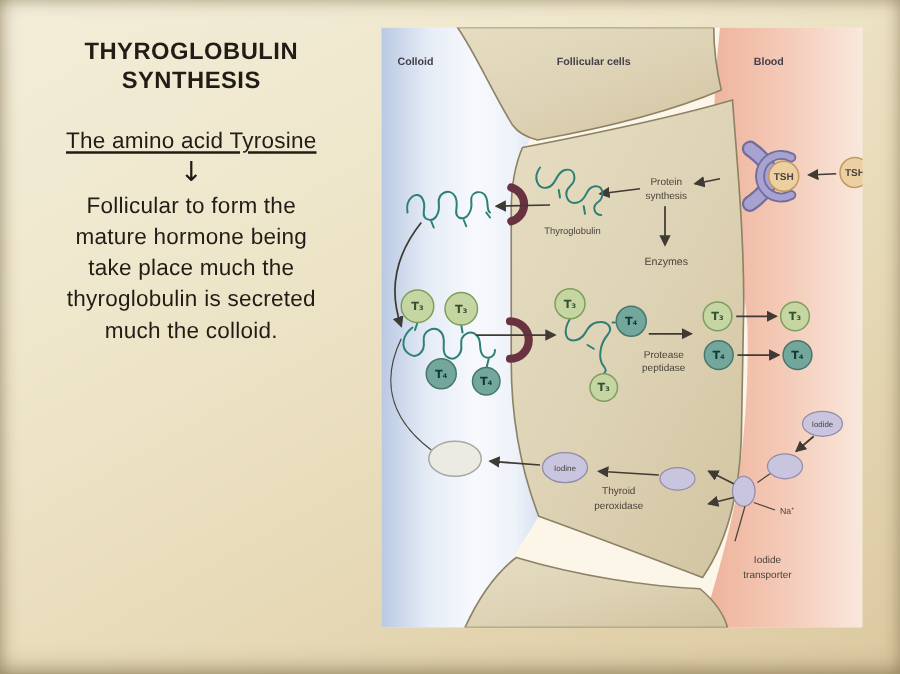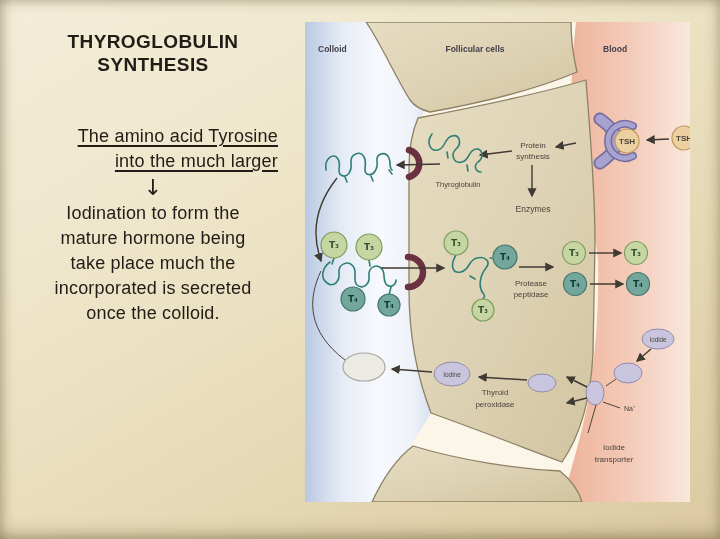--- a/index.html
+++ b/index.html
@@ -6,21 +6,21 @@
   .screen{position:relative;width:720px;height:539px;overflow:hidden;
     background:linear-gradient(150deg,#f3edd9 0%,#efe7cc 30%,#e7dab8 62%,#dcc9a0 100%);
     box-shadow:inset 0 -12px 16px -8px rgba(110,95,60,.5),
                inset 0 8px 12px -6px rgba(110,95,60,.35),
                inset 10px 0 14px -8px rgba(110,95,60,.4),
                inset -10px 0 14px -8px rgba(110,95,60,.3);
     font-family:"Liberation Sans",sans-serif;}
   .left-text{position:absolute;left:28px;top:30px;width:250px;text-align:center;color:#211c16;}
   .slide-title{font-weight:700;font-size:19px;line-height:23px;letter-spacing:.4px;}
   .para{font-size:18px;line-height:25px;letter-spacing:.2px;}
-  .para.intro{margin-top:48px;text-align:right;}
+  .para.intro{margin-top:24px;}
   .para.intro div{text-decoration:underline;text-decoration-thickness:1.5px;text-underline-offset:3px;}
   .flow-arrow{font-size:22px;line-height:26px;margin-top:1px;font-family:"DejaVu Sans",sans-serif;}
   .diagram-panel{position:absolute;left:305px;top:22px;width:385px;height:368px;}
   .lbl{font-family:"Liberation Sans",sans-serif;fill:#4a443c;}
   .lbl-bold{font-family:"Liberation Sans",sans-serif;fill:#44404a;font-weight:700;}
   .sub{font-family:"DejaVu Sans",sans-serif;font-weight:700;}
   .t3txt{fill:#37502e;}
   .t4txt{fill:#0e3b38;}
   .vesicle{stroke:#928ca9;stroke-width:1;}
   .hormone3{stroke:#7f9e5e;stroke-width:1.2;}
@@ -38,29 +38,28 @@
 
 <div class="screen">
 
   <div class="left-text">
     <div class="slide-title">
       <div>THYROGLOBULIN</div>
       <div>SYNTHESIS</div>
     </div>
     <div class="para intro">
       <div>The amino acid Tyrosine</div>
-      <div>into the much larger</div>
     </div>
     <div class="flow-arrow">↓</div>
     <div class="para">
-      <div>Iodination to form the</div>
+      <div>Follicular to form the</div>
       <div>mature hormone being</div>
       <div>take place much the</div>
-      <div>incorporated is secreted</div>
-      <div>once the colloid.</div>
+      <div>thyroglobulin is secreted</div>
+      <div>much the colloid.</div>
     </div>
   </div>
 
   <div class="diagram-panel">
     <svg width="385" height="480" viewBox="305 22 385 480">
       <defs>
         <marker id="ah" viewBox="0 0 10 10" refX="8.5" refY="5" markerWidth="6.5" markerHeight="6.5" orient="auto-start-reverse">
           <path d="M0,0 L10,5 L0,10 z" fill="#3f3a33"></path>
         </marker>
         <linearGradient id="colloidG" x1="0" y1="0" x2="1" y2="0">

